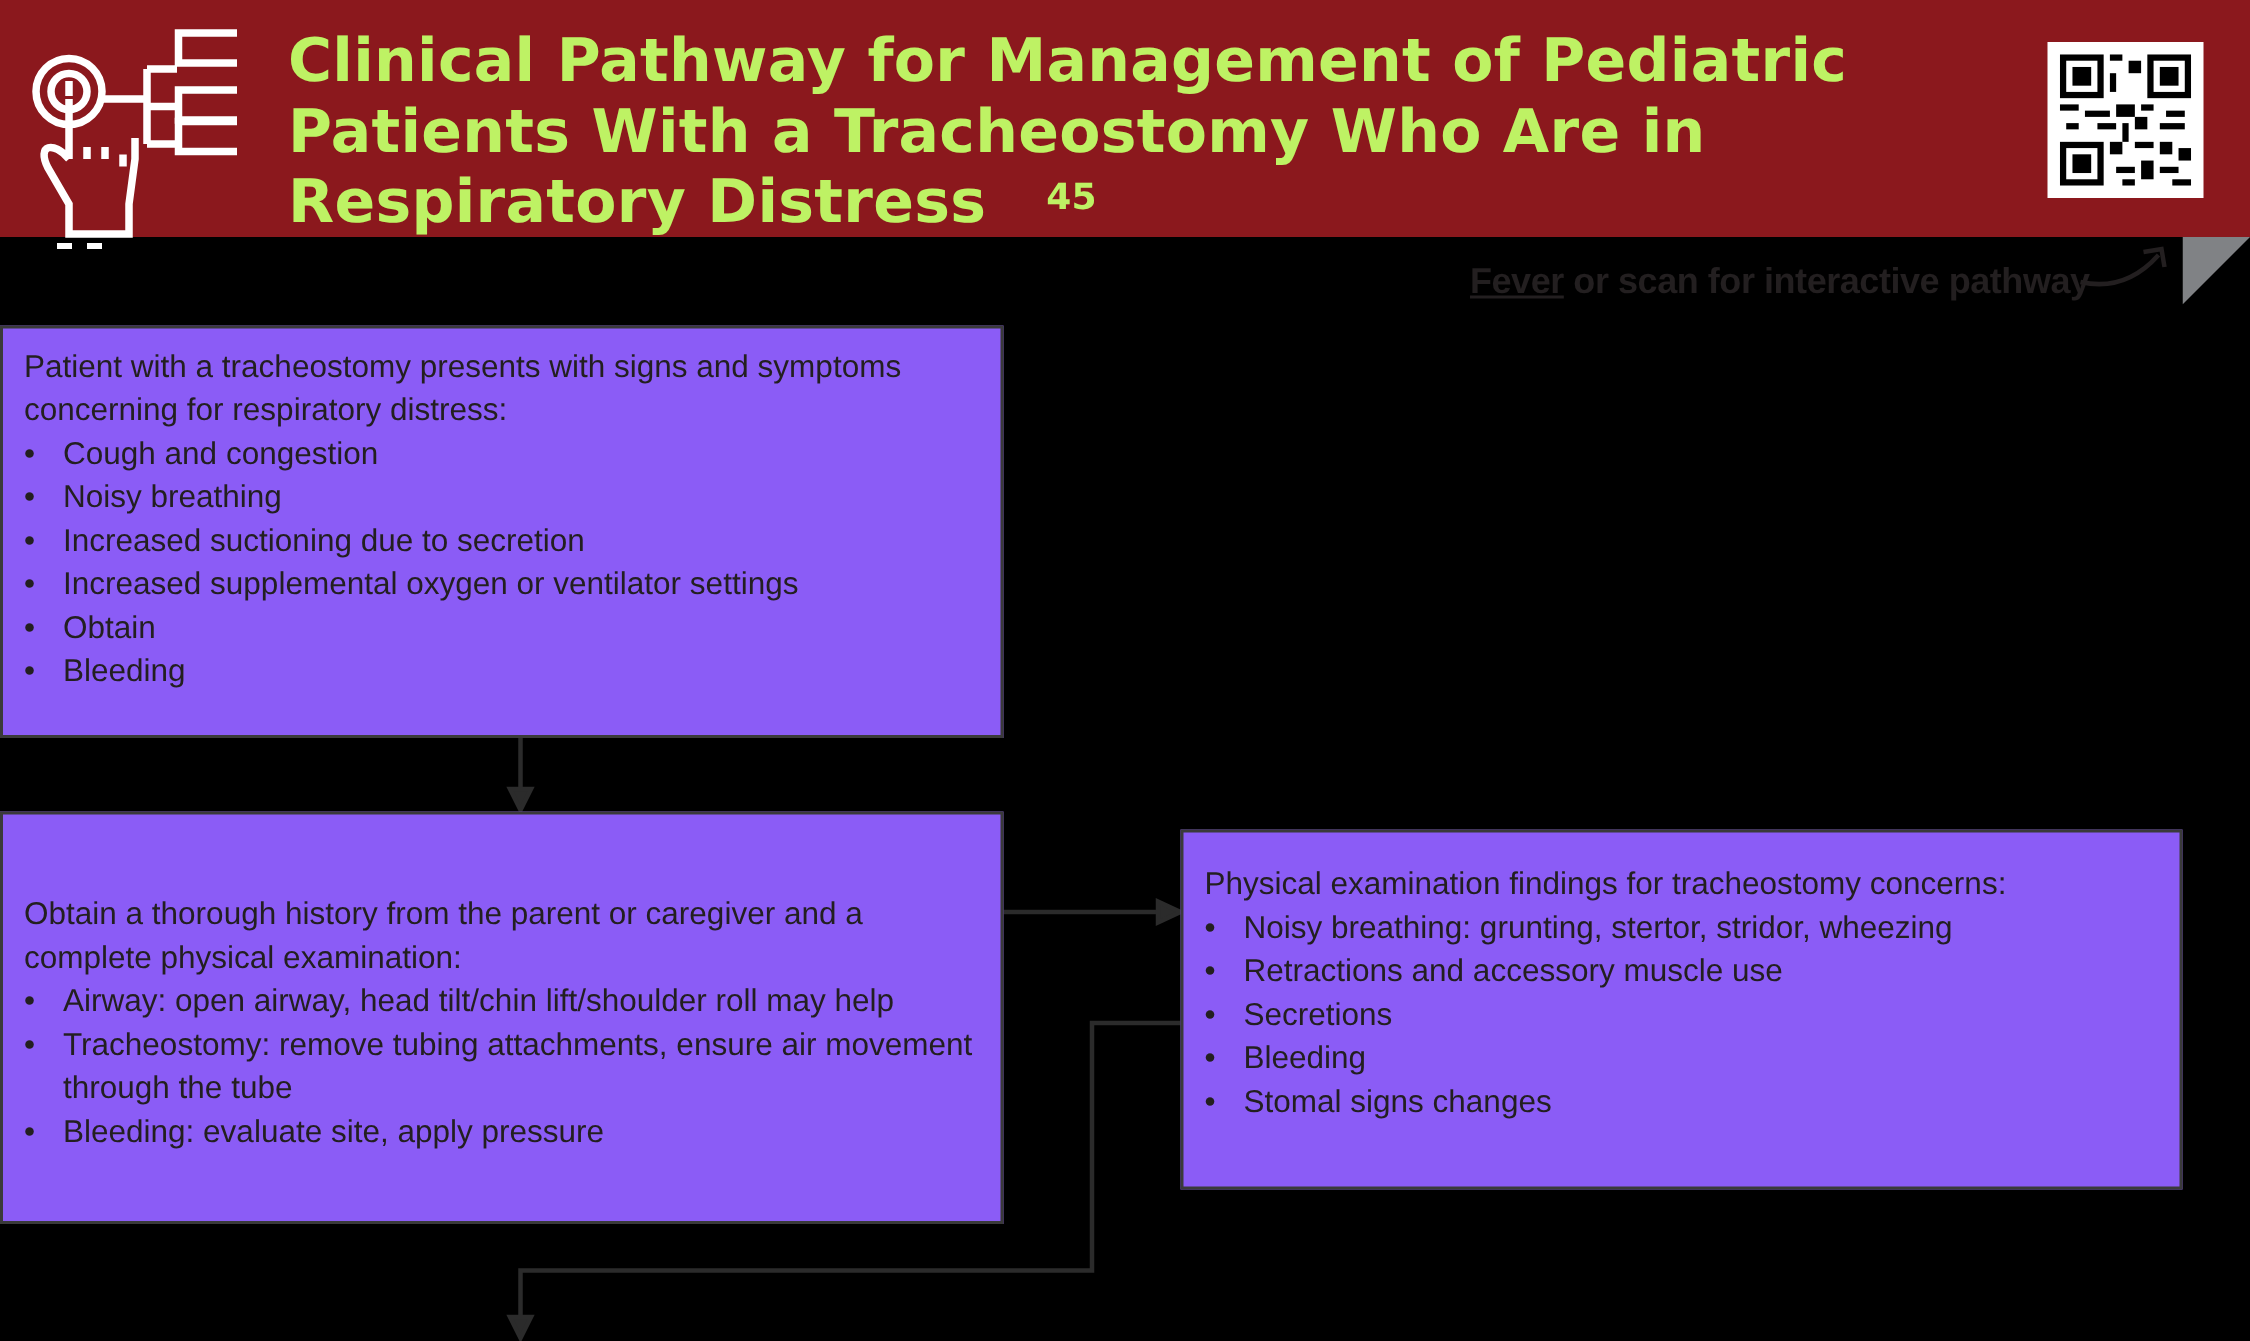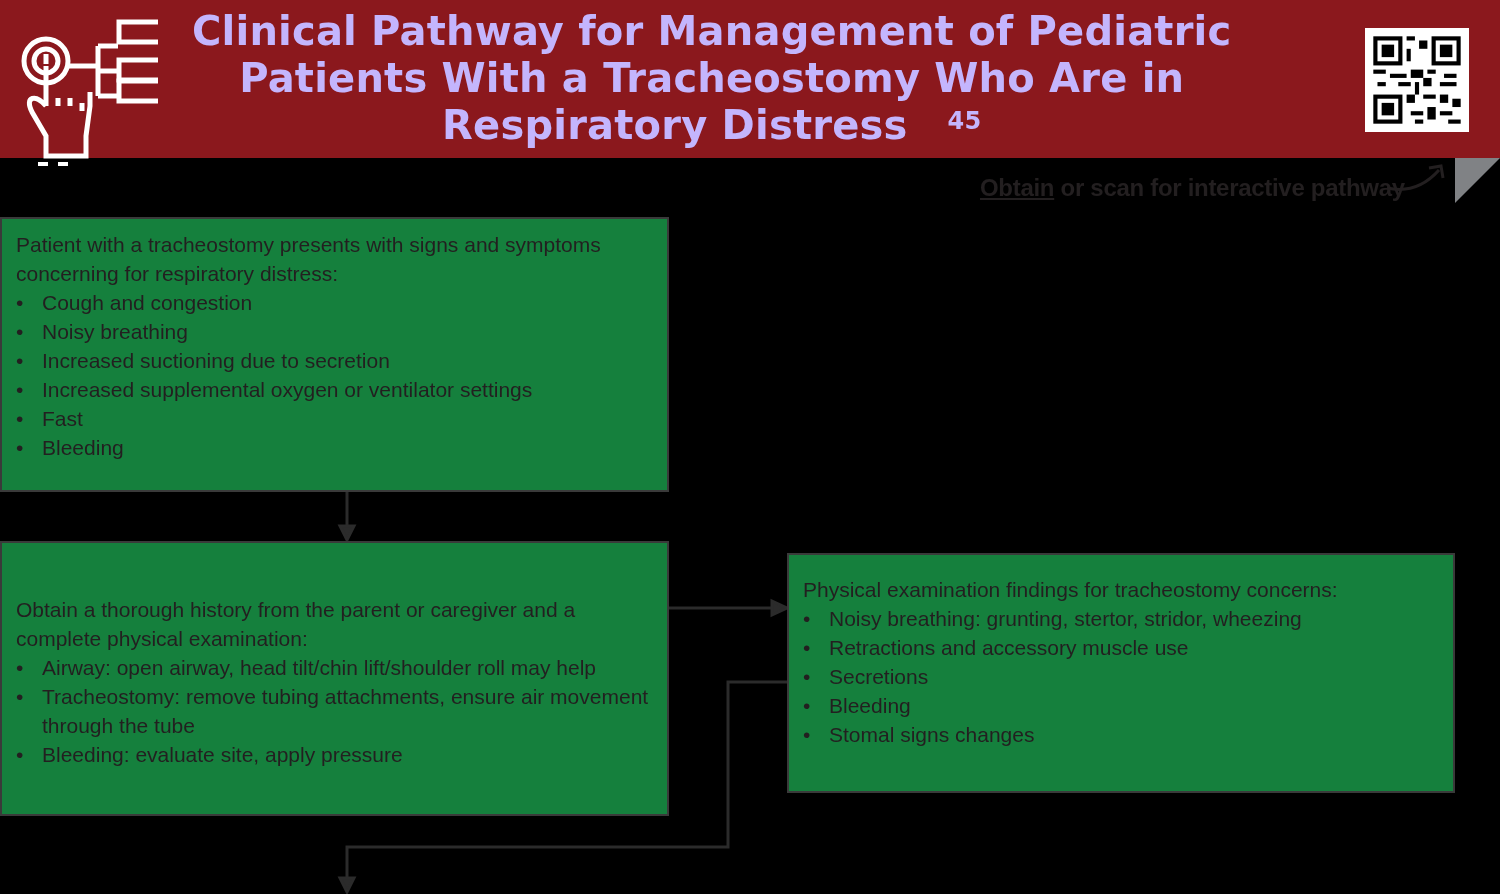--- a/index.html
+++ b/index.html
@@ -1,26 +1,26 @@
 <!DOCTYPE html>
 <html><head>
 <meta charset="utf-8">
 <style>
   html, body { margin:0; padding:0; }
   body { width:1500px; height:894px; background:#000; position:relative; overflow:hidden; font-family:"Liberation Sans", sans-serif; }
   .header { position:absolute; left:0; top:0; width:1500px; height:158px; background:#8b181d; }
   .logo { position:absolute; left:18px; top:16px; width:140px; height:150px; }
-  .title { position:absolute; left:192px; top:8px; color:#c4b5fd; font-family:"DejaVu Sans", sans-serif; font-weight:bold; font-size:40px; line-height:47px; letter-spacing:0.2px;text-align:center; }
+  .title { position:absolute; left:192px; top:18px; color:#bef264; font-family:"DejaVu Sans", sans-serif; font-weight:bold; font-size:40px; line-height:47px; letter-spacing:0.2px; }
   .title sup { font-size:24px; vertical-align:top; position:relative; top:-4px;margin-left:40px; }
   .qr { position:absolute; left:1365px; top:28px; width:104px; height:104px; background:#fff; }
   .corner { position:absolute; left:1455px; top:158px; width:45px; height:45px; }
   .scan { position:absolute; left:980px; top:174px; font-size:24px; font-weight:bold; color:#231f20; letter-spacing:-0.3px; }
   .scan a { color:#231f20; text-decoration:underline; }
   .curly-arrow { position:absolute; left:1385px; top:160px; width:65px; height:40px; }
-  .box { position:absolute; background:#15803d; border:2px solid #3a3a3a; box-sizing:border-box; color:#231f20; font-size:21px; line-height:29px; }
+  .box { position:absolute; background:#8b5cf6; border:2px solid #3a3a3a; box-sizing:border-box; color:#231f20; font-size:21px; line-height:29px; }
   .box p { margin:0; }
   .box ul { margin:0; padding:0; list-style:none; }
   .box li { position:relative; padding-left:26px; }
   .box li::before { content:"•"; position:absolute; left:0; top:0; }
   #box1 { left:0; top:217px; width:669px; height:275px; padding:11px 14px; }
   #box2 { left:0; top:541px; width:669px; height:275px; padding:52px 14px 16px; }
   #box3 { left:787px; top:553px; width:668px; height:240px; padding:20px 14px; }
   svg.lines { position:absolute; left:0; top:0; }
 </style>
 </head>
@@ -80,21 +80,21 @@
       </g>
     </svg>
   </div>
 </div>
 
 <svg class="corner" viewBox="0 0 45 45">
     <polygon points="0,0 45,0 0,45" fill="#808285"></polygon>
   </svg>
 
 <div class="scan">
-  <a>Obtain</a><span> or scan for interactive pathway</span>
+  <a>Fever</a><span> or scan for interactive pathway</span>
 </div>
 <svg class="curly-arrow" viewBox="0 0 65 40" fill="none" stroke="#231f20" stroke-width="3">
   <path d="M2 28 c18 4 36 0 52 -18"></path>
     <path d="M44 8 l12 -2 l2 12"></path>
 </svg>
 
 <svg class="lines" width="1500" height="894">
   <g stroke="#2b2b2b" stroke-width="3" fill="#2b2b2b">
     <line x1="347" y1="492" x2="347" y2="530"></line>
       <polygon points="340,526 354,526 347,540"></polygon>
@@ -105,21 +105,21 @@
   </g>
 </svg>
 
 <div class="box" id="box1">
   <p>Patient with a tracheostomy presents with signs and symptoms concerning for respiratory distress:</p>
   <ul>
     <li>Cough and congestion</li>
     <li>Noisy breathing</li>
     <li>Increased suctioning due to secretion</li>
     <li>Increased supplemental oxygen or ventilator settings</li>
-    <li>Fast</li>
+    <li>Obtain</li>
     <li>Bleeding</li>
   </ul>
 </div>
 
 <div class="box" id="box2">
   <p>Obtain a thorough history from the parent or caregiver and a complete physical examination:</p>
   <ul>
     <li>Airway: open airway, head tilt/chin lift/shoulder roll may help</li>
     <li>Tracheostomy: remove tubing attachments, ensure air movement through the tube</li>
     <li>Bleeding: evaluate site, apply pressure</li>

